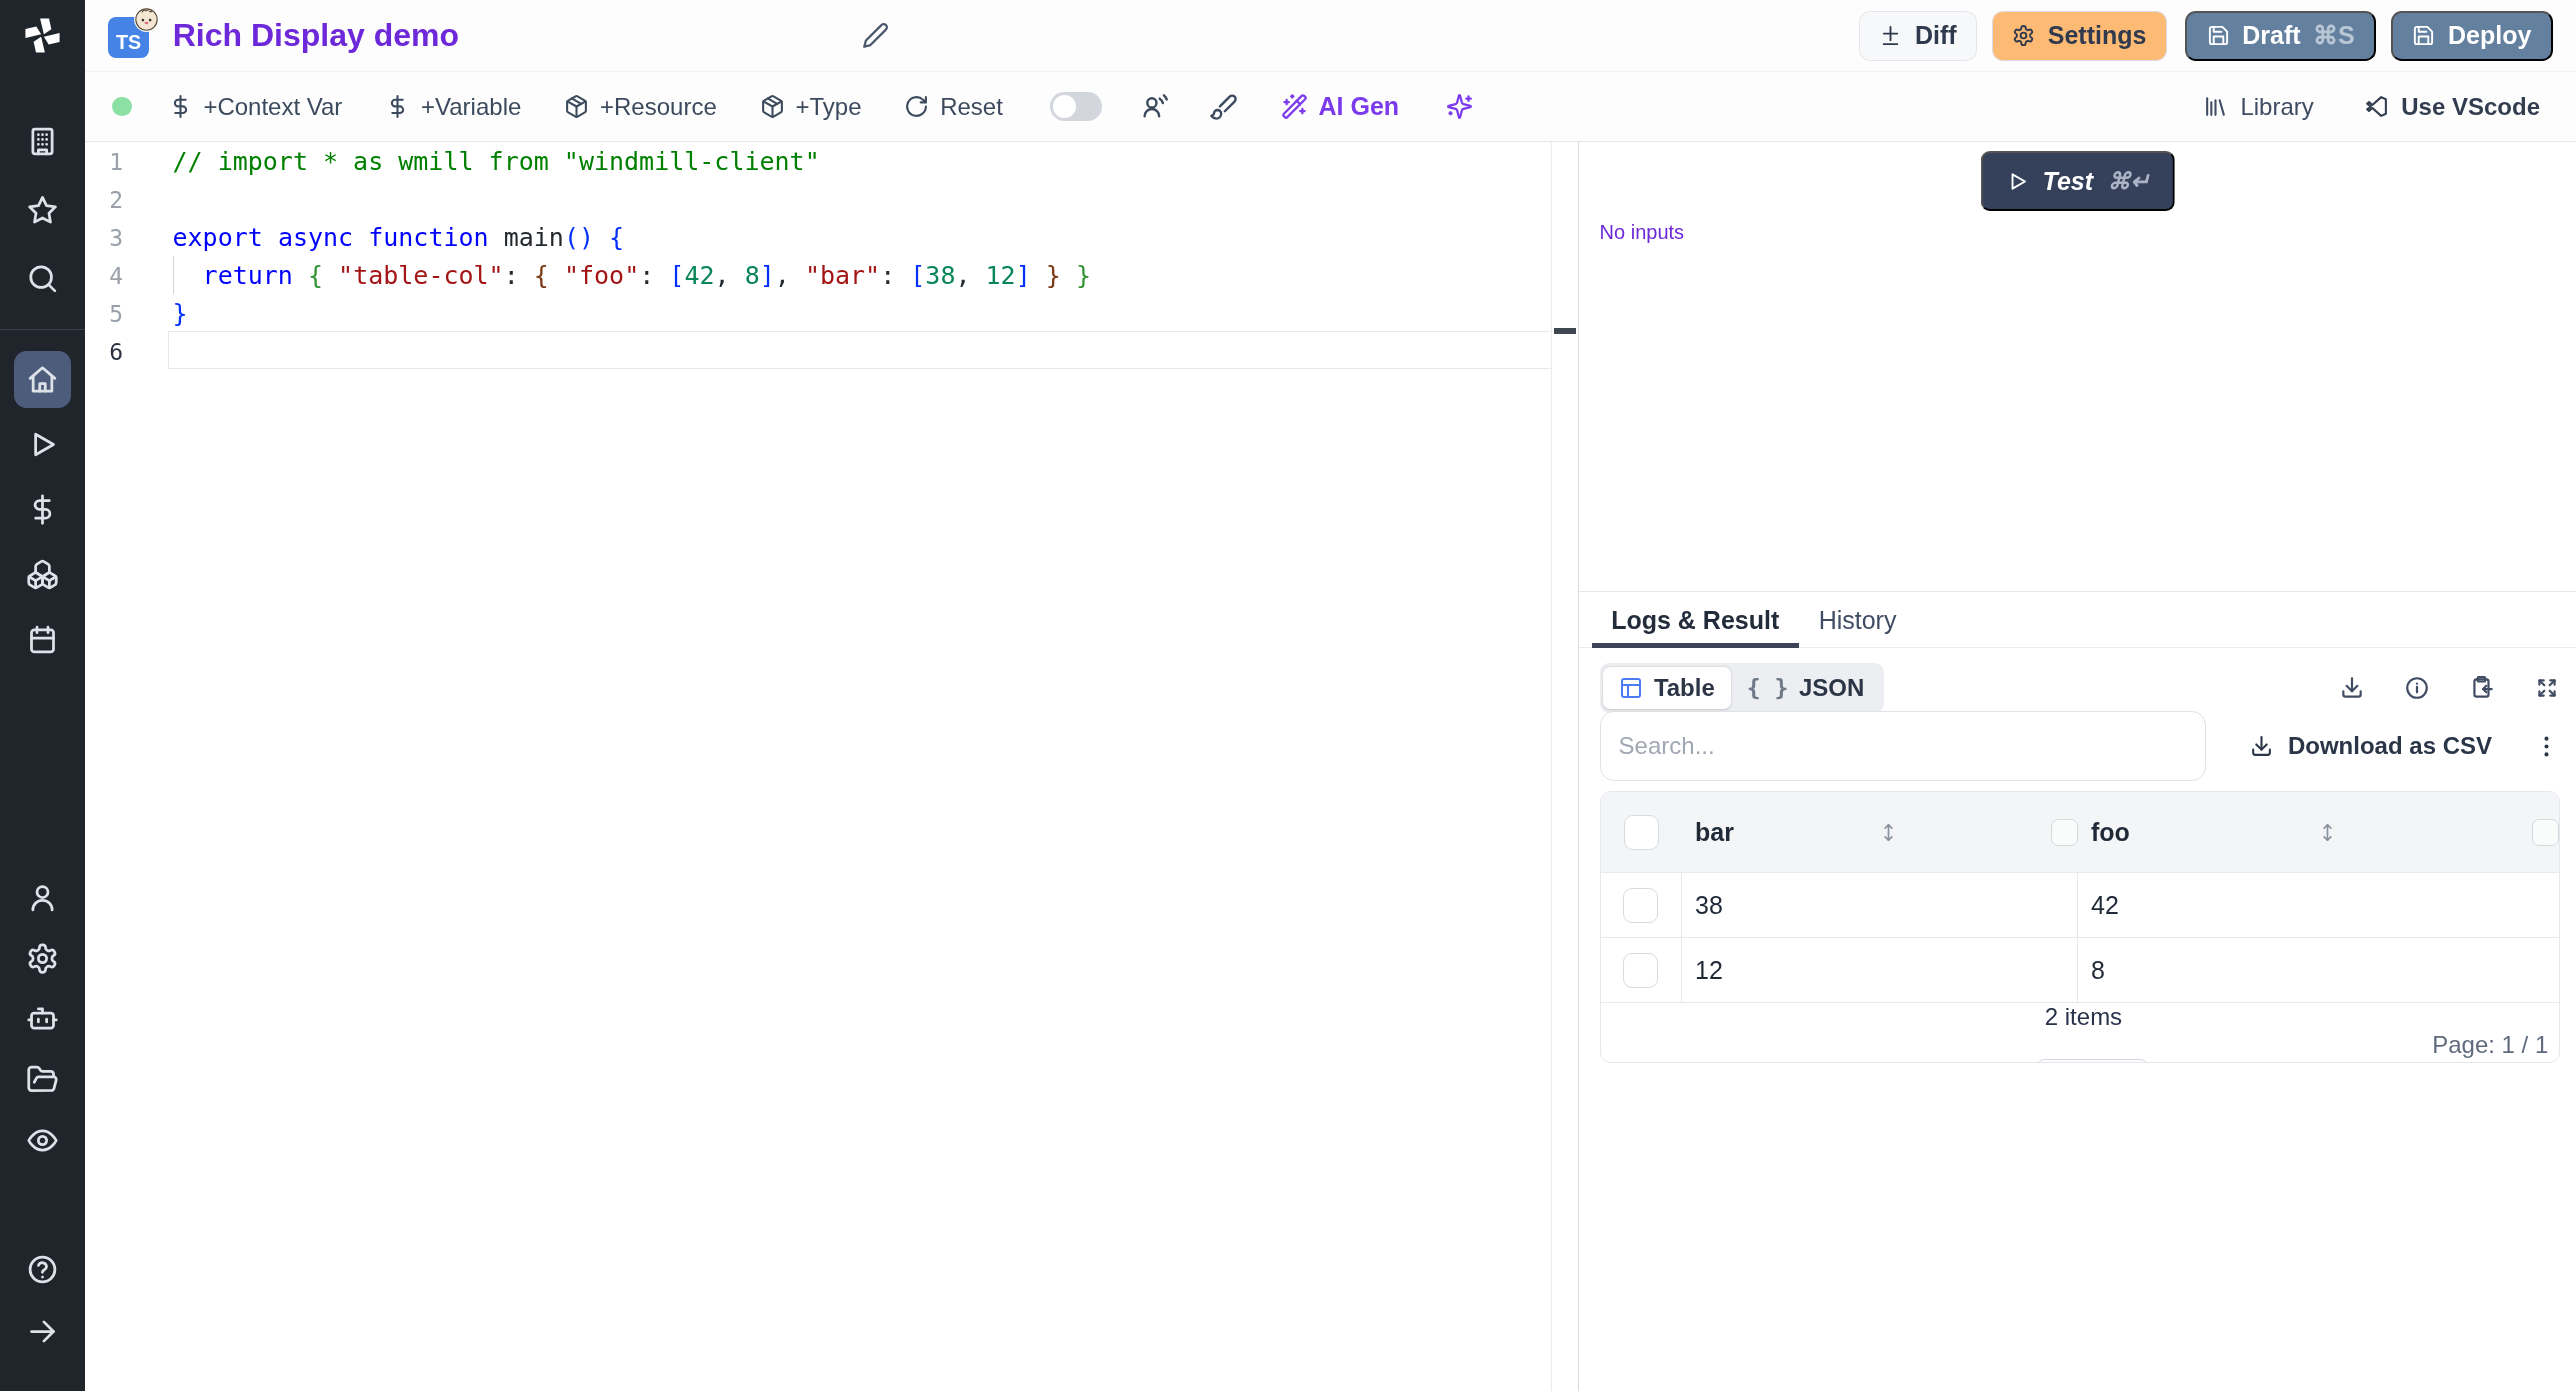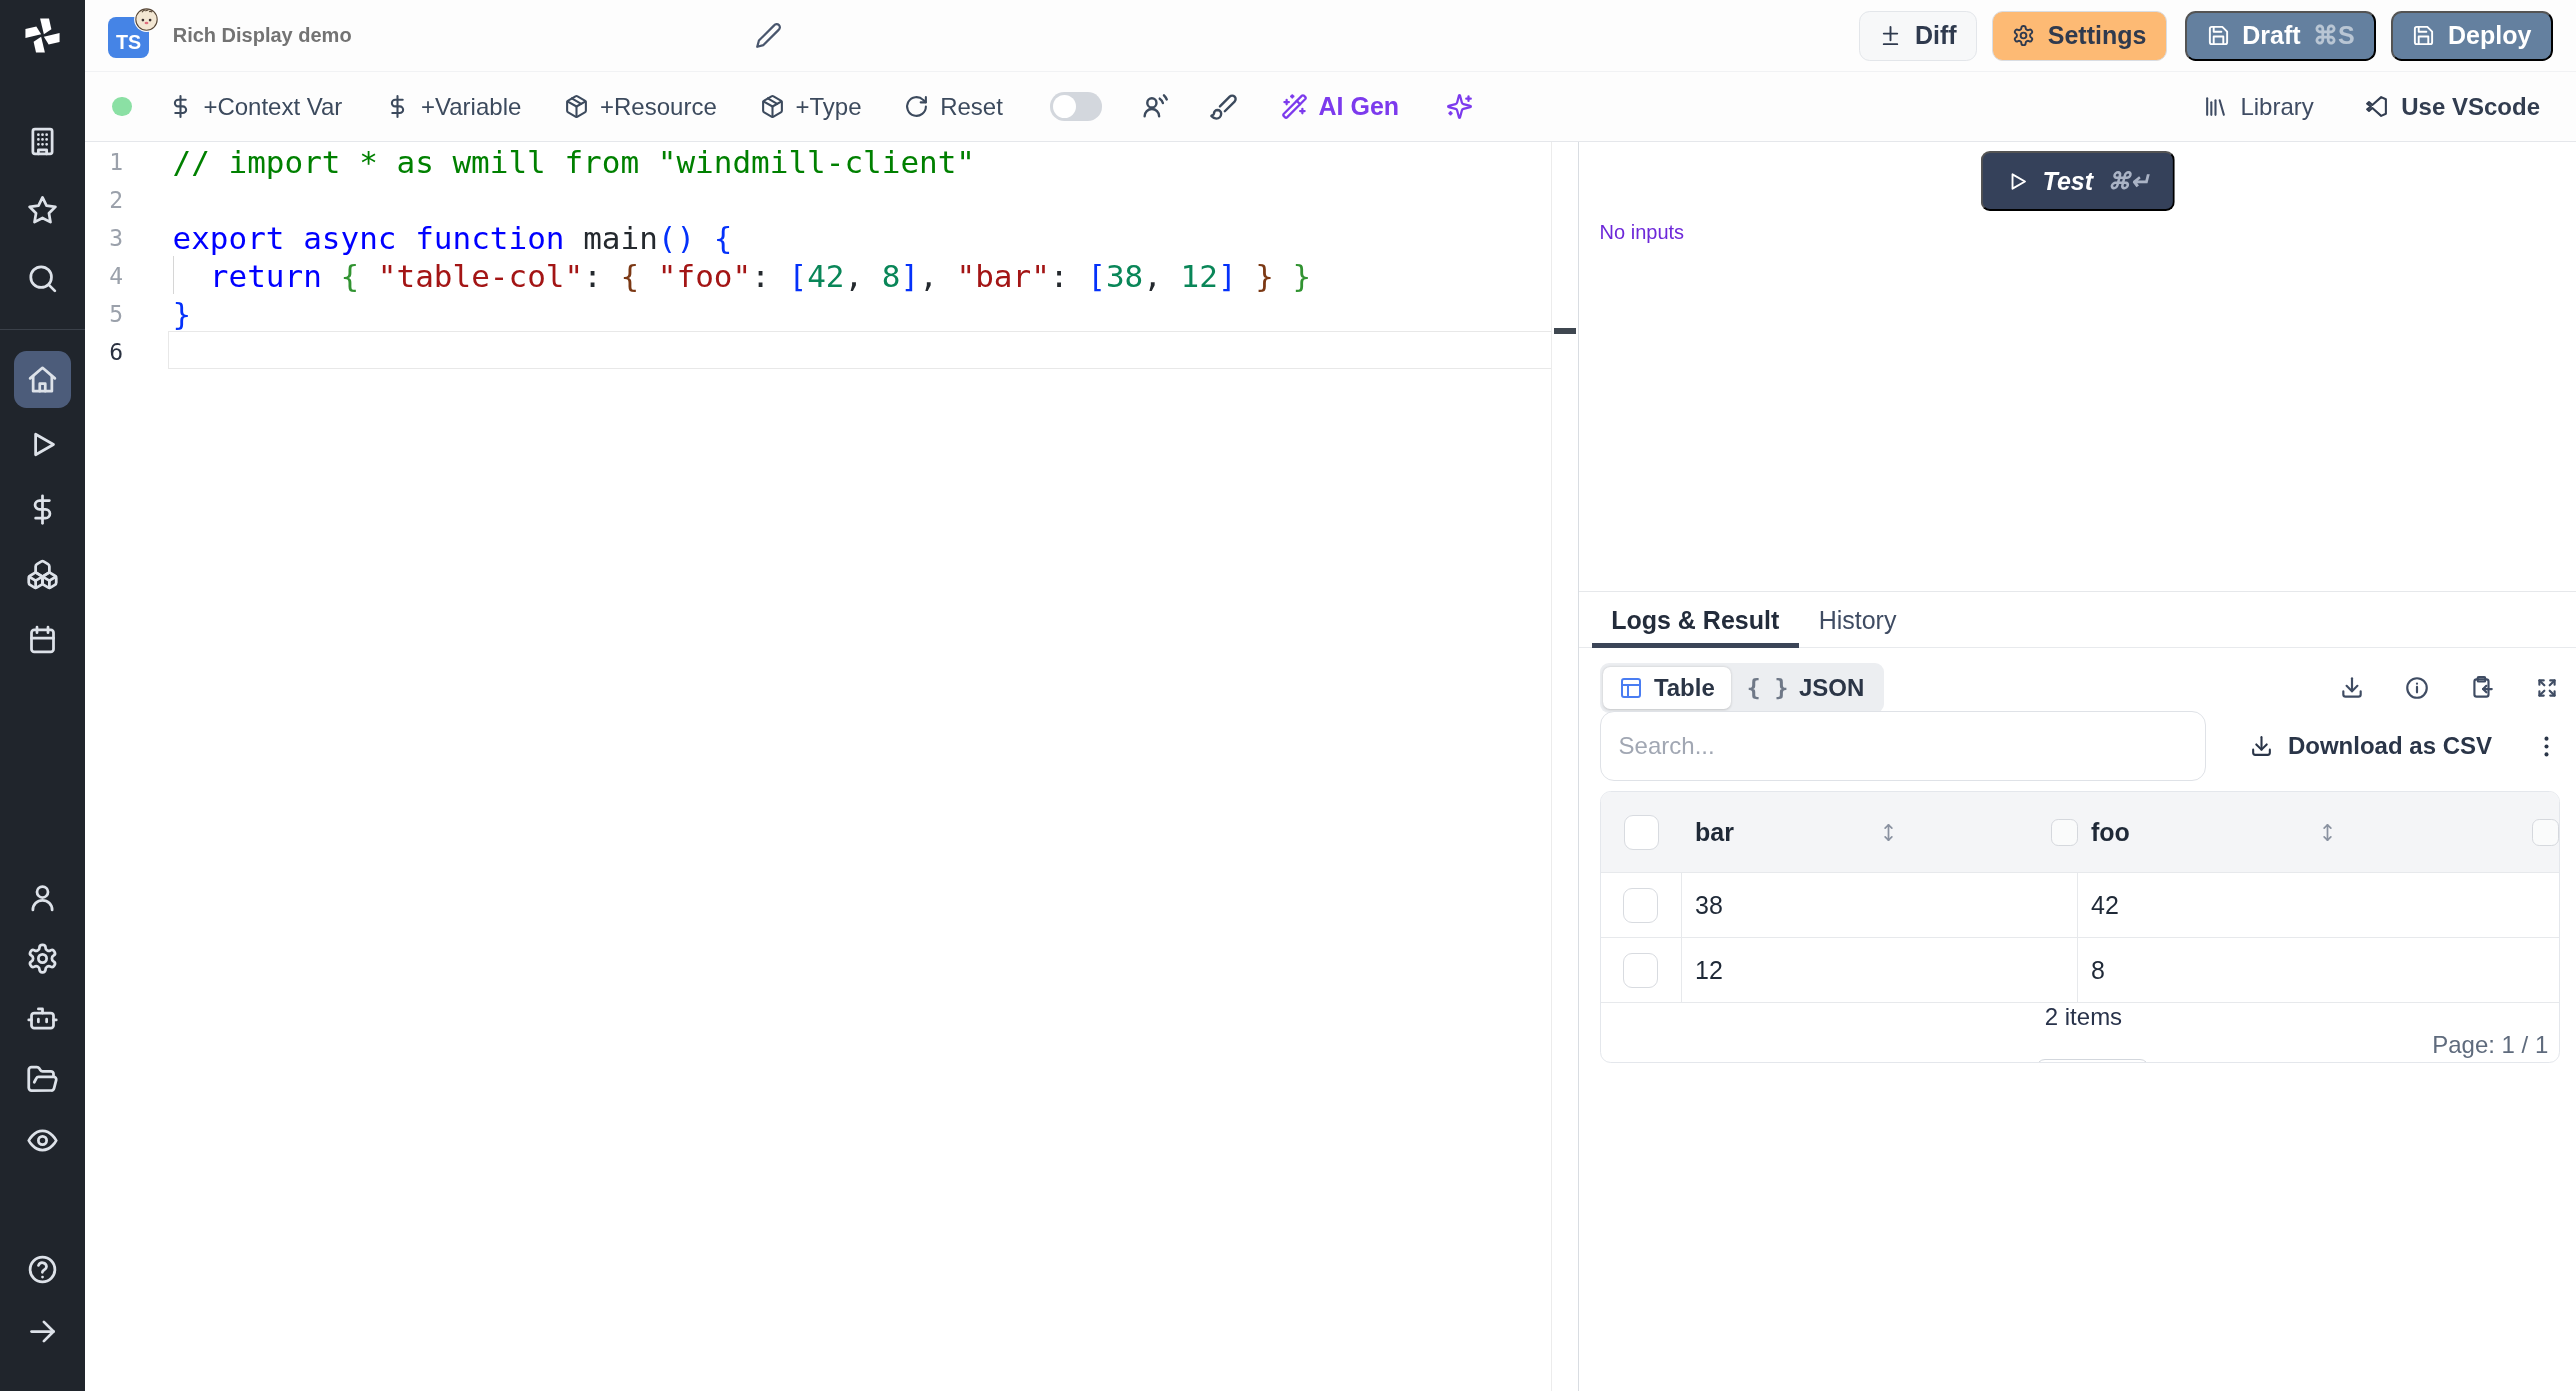--- a/index.html
+++ b/index.html
@@ -23,21 +23,21 @@
   
   .main { position: absolute; left: 85px; top: 0; right: 0; height: 1392px; display: flex; flex-direction: column; }
 
   
   .hdr { height: 72px; display: flex; align-items: center; padding: 0 23px; background: #fdfdfd;
     border-bottom: 0.9px solid #f1f2f4; }
   .ts-wrap { position: relative; width: 45px; height: 45px; margin-right: 19.7px; flex: none; }
   .ts-box { width: 41px; height: 41px; margin-top: 3.6px; background: #4584e6; border-radius: 8px;
     color: #fff; font-weight: 800; font-size: 19.7px; display: flex; align-items: flex-end; justify-content: center; padding-bottom: 3.6px; }
   .bun { position: absolute; right: -7.2px; top: -7.2px; width: 27px; height: 27px; }
-  .hdr-title { font-size: 20px; font-weight: 700; color: #737373; }
+  .hdr-title { font-size: 32px; font-weight: 700; color: #6d28d9; }
   .title-pencil { margin-left: 403px; color: #49566d; width: 27px; height: 27px; cursor: pointer; }
   .path-group { display: flex; align-items: stretch; height: 50px; margin-left: 250px;
     border: 1.8px solid #d8dce2; border-radius: 9px; overflow: hidden; background: #fff; }
   .path-left { display: flex; align-items: center; gap: 10.7px; background: #f4f5f7; padding: 0 18px;
     font-size: 24px; font-weight: 600; color: #333e50; border-right: 1.8px solid #d8dce2; }
   .path-left .icn { width: 21.5px; height: 21.5px; color: #49566d; }
   .path-val { display: flex; align-items: center; padding: 0 16px;
     font-family: "DejaVu Sans Mono", monospace; font-size: 23px; color: #333e50; }
   .hdr-spacer { flex: 1; }
   .btn { display: inline-flex; align-items: center; gap: 12.5px; height: 50px; border-radius: 10.7px;
@@ -72,21 +72,21 @@
 
   
   .content { flex: 1; display: flex; min-height: 0; }
   .editor { width: 1494px; position: relative; background: #fff; border-right: 1.8px solid #d9dde2; flex: none; }
   .gutter { position: absolute; left: 0; top: 0.9px; width: 83px; }
   .ln { height: 38px; line-height: 38px; text-align: right; padding-right: 45px;
     font-family: "DejaVu Sans Mono", monospace; font-size: 23px; color: #9ba1ab; }
   .ln.active { color: #2a3140; }
   .code { position: absolute; left: 83px; top: 0.9px; right: 27px; }
   .code-line { height: 38px; line-height: 38px; white-space: pre;
-    font-family: "DejaVu Sans Mono", monospace; font-size: 31px; padding-left: 4.5px; }
+    font-family: "DejaVu Sans Mono", monospace; font-size: 25px; padding-left: 4.5px; }
   .tok-c { color: #008000; } .tok-k { color: #0000ff; } .tok-s { color: #a31515; }
   .tok-n { color: #098658; } .tok-p { color: #24292e; } .tok-id { color: #24292e; }
   .tok-b1 { color: #0431fa; } .tok-b2 { color: #319331; } .tok-b3 { color: #7b3814; }
   .cur-line { position: absolute; left: 83px; top: 189px; width: 1384px; height: 38px;
     border: 1.8px solid #e8e8e8; }
   .indent-guide { position: absolute; left: 88px; top: 114px; width: 0.9px; height: 38px; background: #d6d6d6; }
   .ruler { position: absolute; right: 0; top: 0; bottom: 0; width: 27px; border-left: 0.9px solid #ececec; }
   .ruler-mark { position: absolute; left: 1.8px; right: 1.8px; top: 186px; height: 6.3px; background: #3f4750; }
 
   

